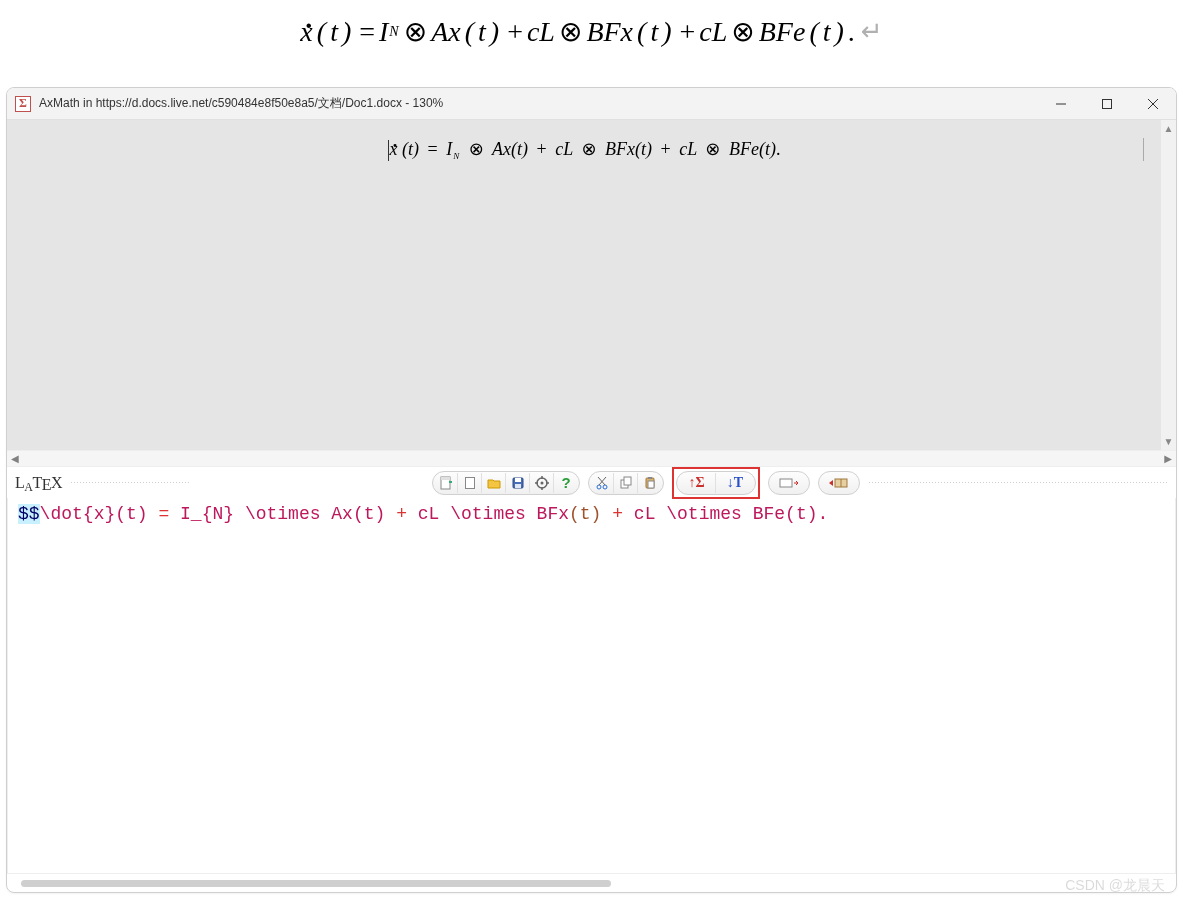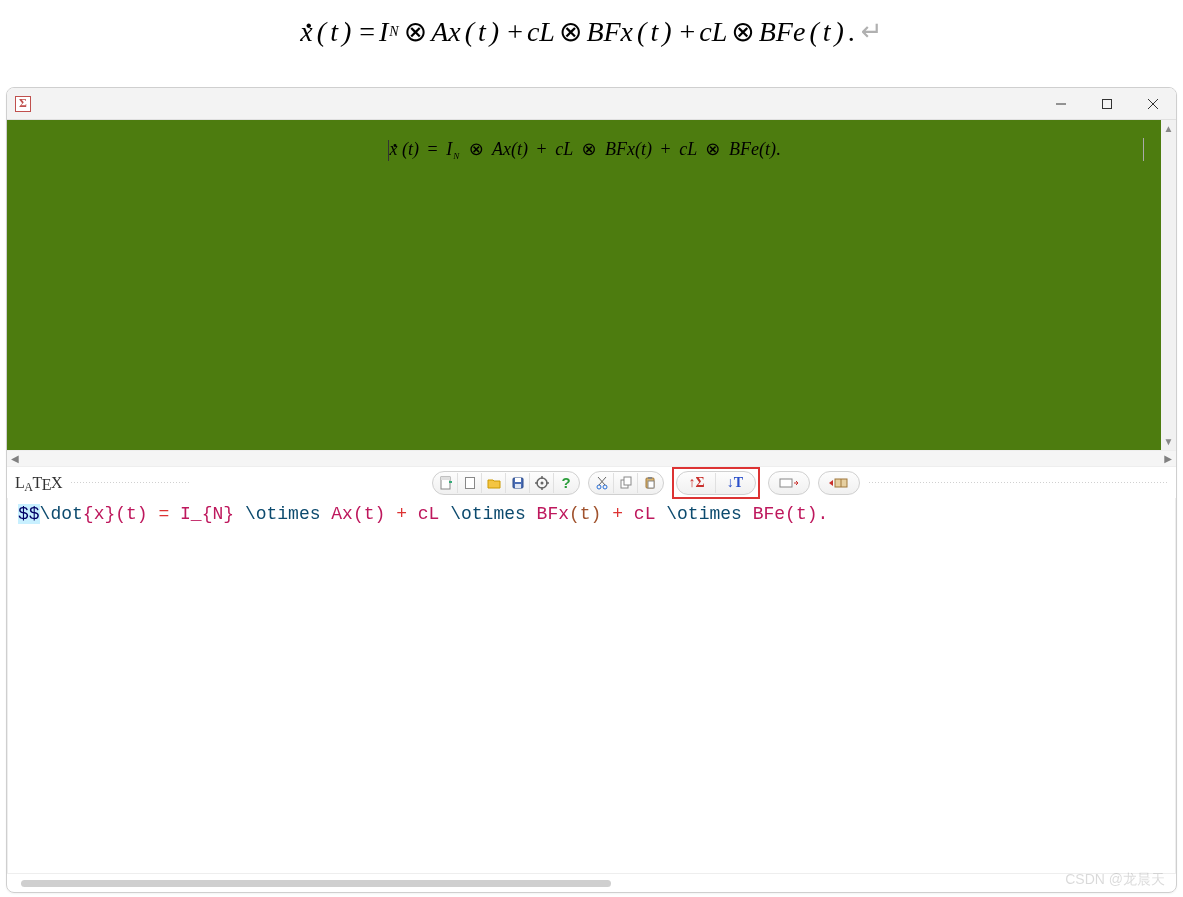--- a/index.html
+++ b/index.html
@@ -15,21 +15,21 @@
     .op { font-style: normal; margin: 0 4px; }
 
     .window { margin: 2px 6px 6px 6px; border: 1px solid #cfcfcf; border-radius: 8px; overflow: hidden; box-shadow: 0 1px 2px rgba(0,0,0,0.05); }
     .titlebar { height: 32px; background: #f3f3f3; border-bottom: 1px solid #e0e0e0; display: flex; align-items: center; padding-left: 8px; position: relative; }
     .app-icon { width: 16px; height: 16px; margin-right: 8px; display: flex; align-items: center; justify-content: center; background: #fff; border: 1px solid #c0504d; font-family: "Times New Roman", serif; color: #c0504d; font-weight: bold; font-size: 12px; }
     .title-text { font-size: 12px; color: #333; }
     .window-controls { position: absolute; right: 0; top: 0; height: 100%; display: flex; }
     .win-btn { width: 46px; height: 100%; display: flex; align-items: center; justify-content: center; cursor: pointer; }
     .win-btn svg { width: 10px; height: 10px; }
 
-    .equation-editor-area { height: 330px; overflow: auto; position: relative; background: #4d7c0f; border-right: 14px solid #f1f1f1; }
+    .equation-editor-area { height: 330px; overflow: auto; position: relative; background: #e5e5e5; border-right: 14px solid #f1f1f1; }
     .equation-editor-area::after { content: ""; position: absolute; right: -14px; top: 0; }
     .rendered-eq-row { display:flex; align-items:center; margin: 18px; border-right: 1px solid #aaa; height: 23px; }
     .rendered-eq { font-family: "Cambria Math", "Times New Roman", serif; font-style: italic; font-size: 18px; text-align: center; flex: 1; }
     .cursor-mark { border-left: 1px solid #333; height: 1.2em; display: inline-block; vertical-align: middle; margin-right:1px; }
 
     .hscroll-bar { height: 16px; background: #f5f5f5; display: flex; align-items: center; justify-content: space-between; padding: 0 4px; border-top: 1px solid #eee; color: #808080; font-size: 10px; }
 
     .toolbar { height: 32px; display: flex; align-items: center; padding: 0 8px; gap: 8px; background: #fff; border-top: 1px solid #eee; position: relative; }
     .latex-label { font-family: "Times New Roman", serif; font-size: 16px; color: #333; letter-spacing: -0.5px; position: relative; display: inline-flex; align-items:baseline; }
     .latex-label .a-sub { font-size: 0.75em; position: relative; top: 0.25em; text-transform: uppercase; }
@@ -39,29 +39,29 @@
     .tool-group { display: flex; align-items: center; border: 1px solid #d0d0d0; border-radius: 12px; padding: 1px; background: linear-gradient(#fdfdfd,#f0f0f0); }
     .tool-btn { width: 24px; height: 20px; display: flex; align-items: center; justify-content: center; cursor: pointer; border-right: 1px solid #e0e0e0; }
     .tool-btn:last-child { border-right: none; }
     .tool-btn.wide { width: 38px; }
 
     .highlight-box { border: 2px solid #d33; padding: 2px; display:flex; }
     .highlight-box .tool-group { border-radius: 12px; }
 
     .code-area { height: 376px; padding: 6px 10px; font-family: Consolas, "Courier New", monospace; font-size: 18px; white-space: pre; background: #fff; border: 1px solid #eee; border-top: none; overflow: auto; }
     .tok-delim { background: #c8f0ff; color: #006; }
-    .tok-cmd { color: #0c4a6e; }
+    .tok-cmd { color: #be185d; }
     .tok-text { color: #be185d; }
     .tok-op { color: #d33; }
     .tok-paren { color: #a0522d; }
 
     .bottom-hscroll { height: 18px; position: relative; display:flex; align-items:center; }
     .thumb { height: 7px; background: #cfcfcf; border-radius: 4px; width: 590px; margin-left: 14px; }
 
-    .watermark { position: absolute; right: 18px; bottom: 8px; color: rgba(0,0,0,0.15); font-size: 14px; }
+    .watermark { position: absolute; right: 18px; bottom: 2px; color: rgba(0,0,0,0.15); font-size: 14px; }
 
     
     .fake-vscroll { position:absolute; right:0; top:0; bottom:0; width:15px; background:#f1f1f1; display:flex; flex-direction:column; justify-content:space-between; align-items:center; padding:3px 0; }
     .fake-vscroll .arr { font-size:10px; color:#888; }
   </style>
 </head>
 <body>
 
 <div class="doc-area">
   <div class="doc-equation">
@@ -92,20 +92,21 @@
       <span>t</span>
       <span class="op" style="font-style:italic">)</span>
       <span style="font-style:normal">.</span>
     <span class="pilcrow">↵</span>
   </div>
 </div>
 
 <div class="window">
   <div class="titlebar">
     <div class="app-icon">Σ</div>
+    <div class="title-text">AxMath in https://d.docs.live.net/c590484e8f50e8a5/文档/Doc1.docx - 130%</div>
     <div class="window-controls">
       <div class="win-btn">
         <svg viewBox="0 0 10 10">
             <line x1="0" y1="5" x2="10" y2="5" stroke="#333" stroke-width="1"></line>
           </svg>
       </div>
       <div class="win-btn">
         <svg viewBox="0 0 10 10">
             <rect x="0.5" y="0.5" width="9" height="9" fill="none" stroke="#333" stroke-width="1"></rect>
           </svg>

